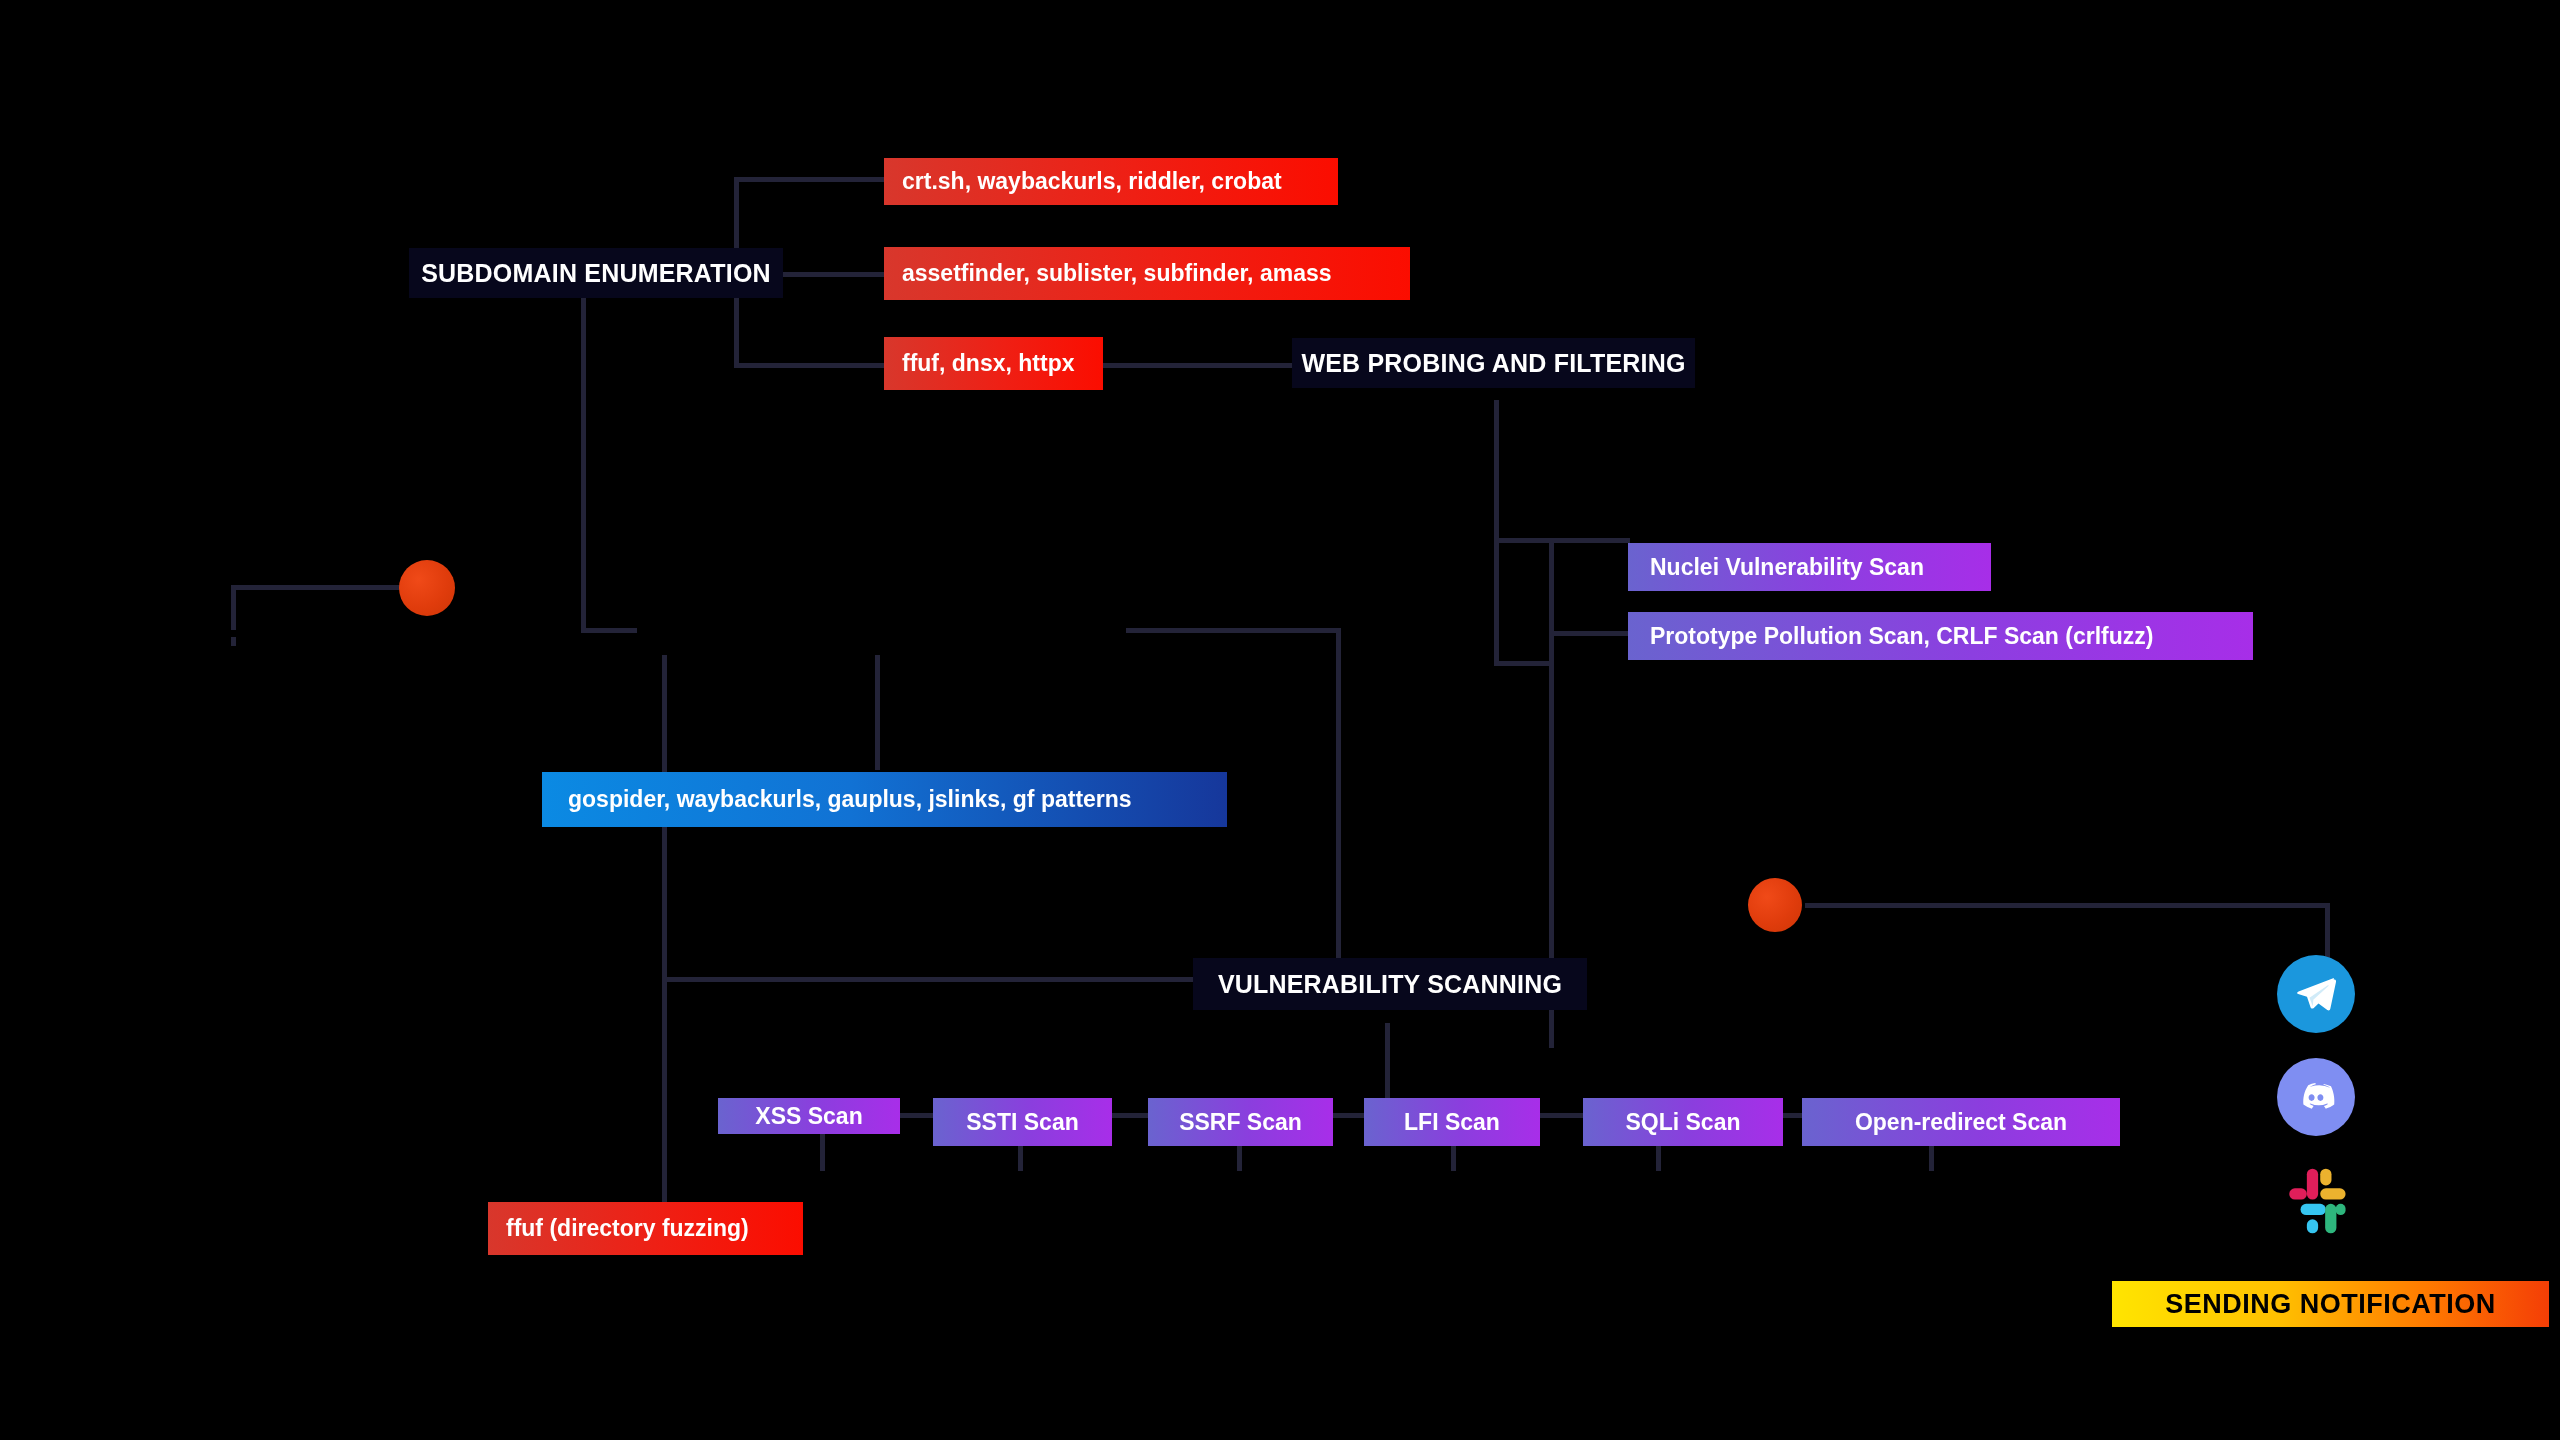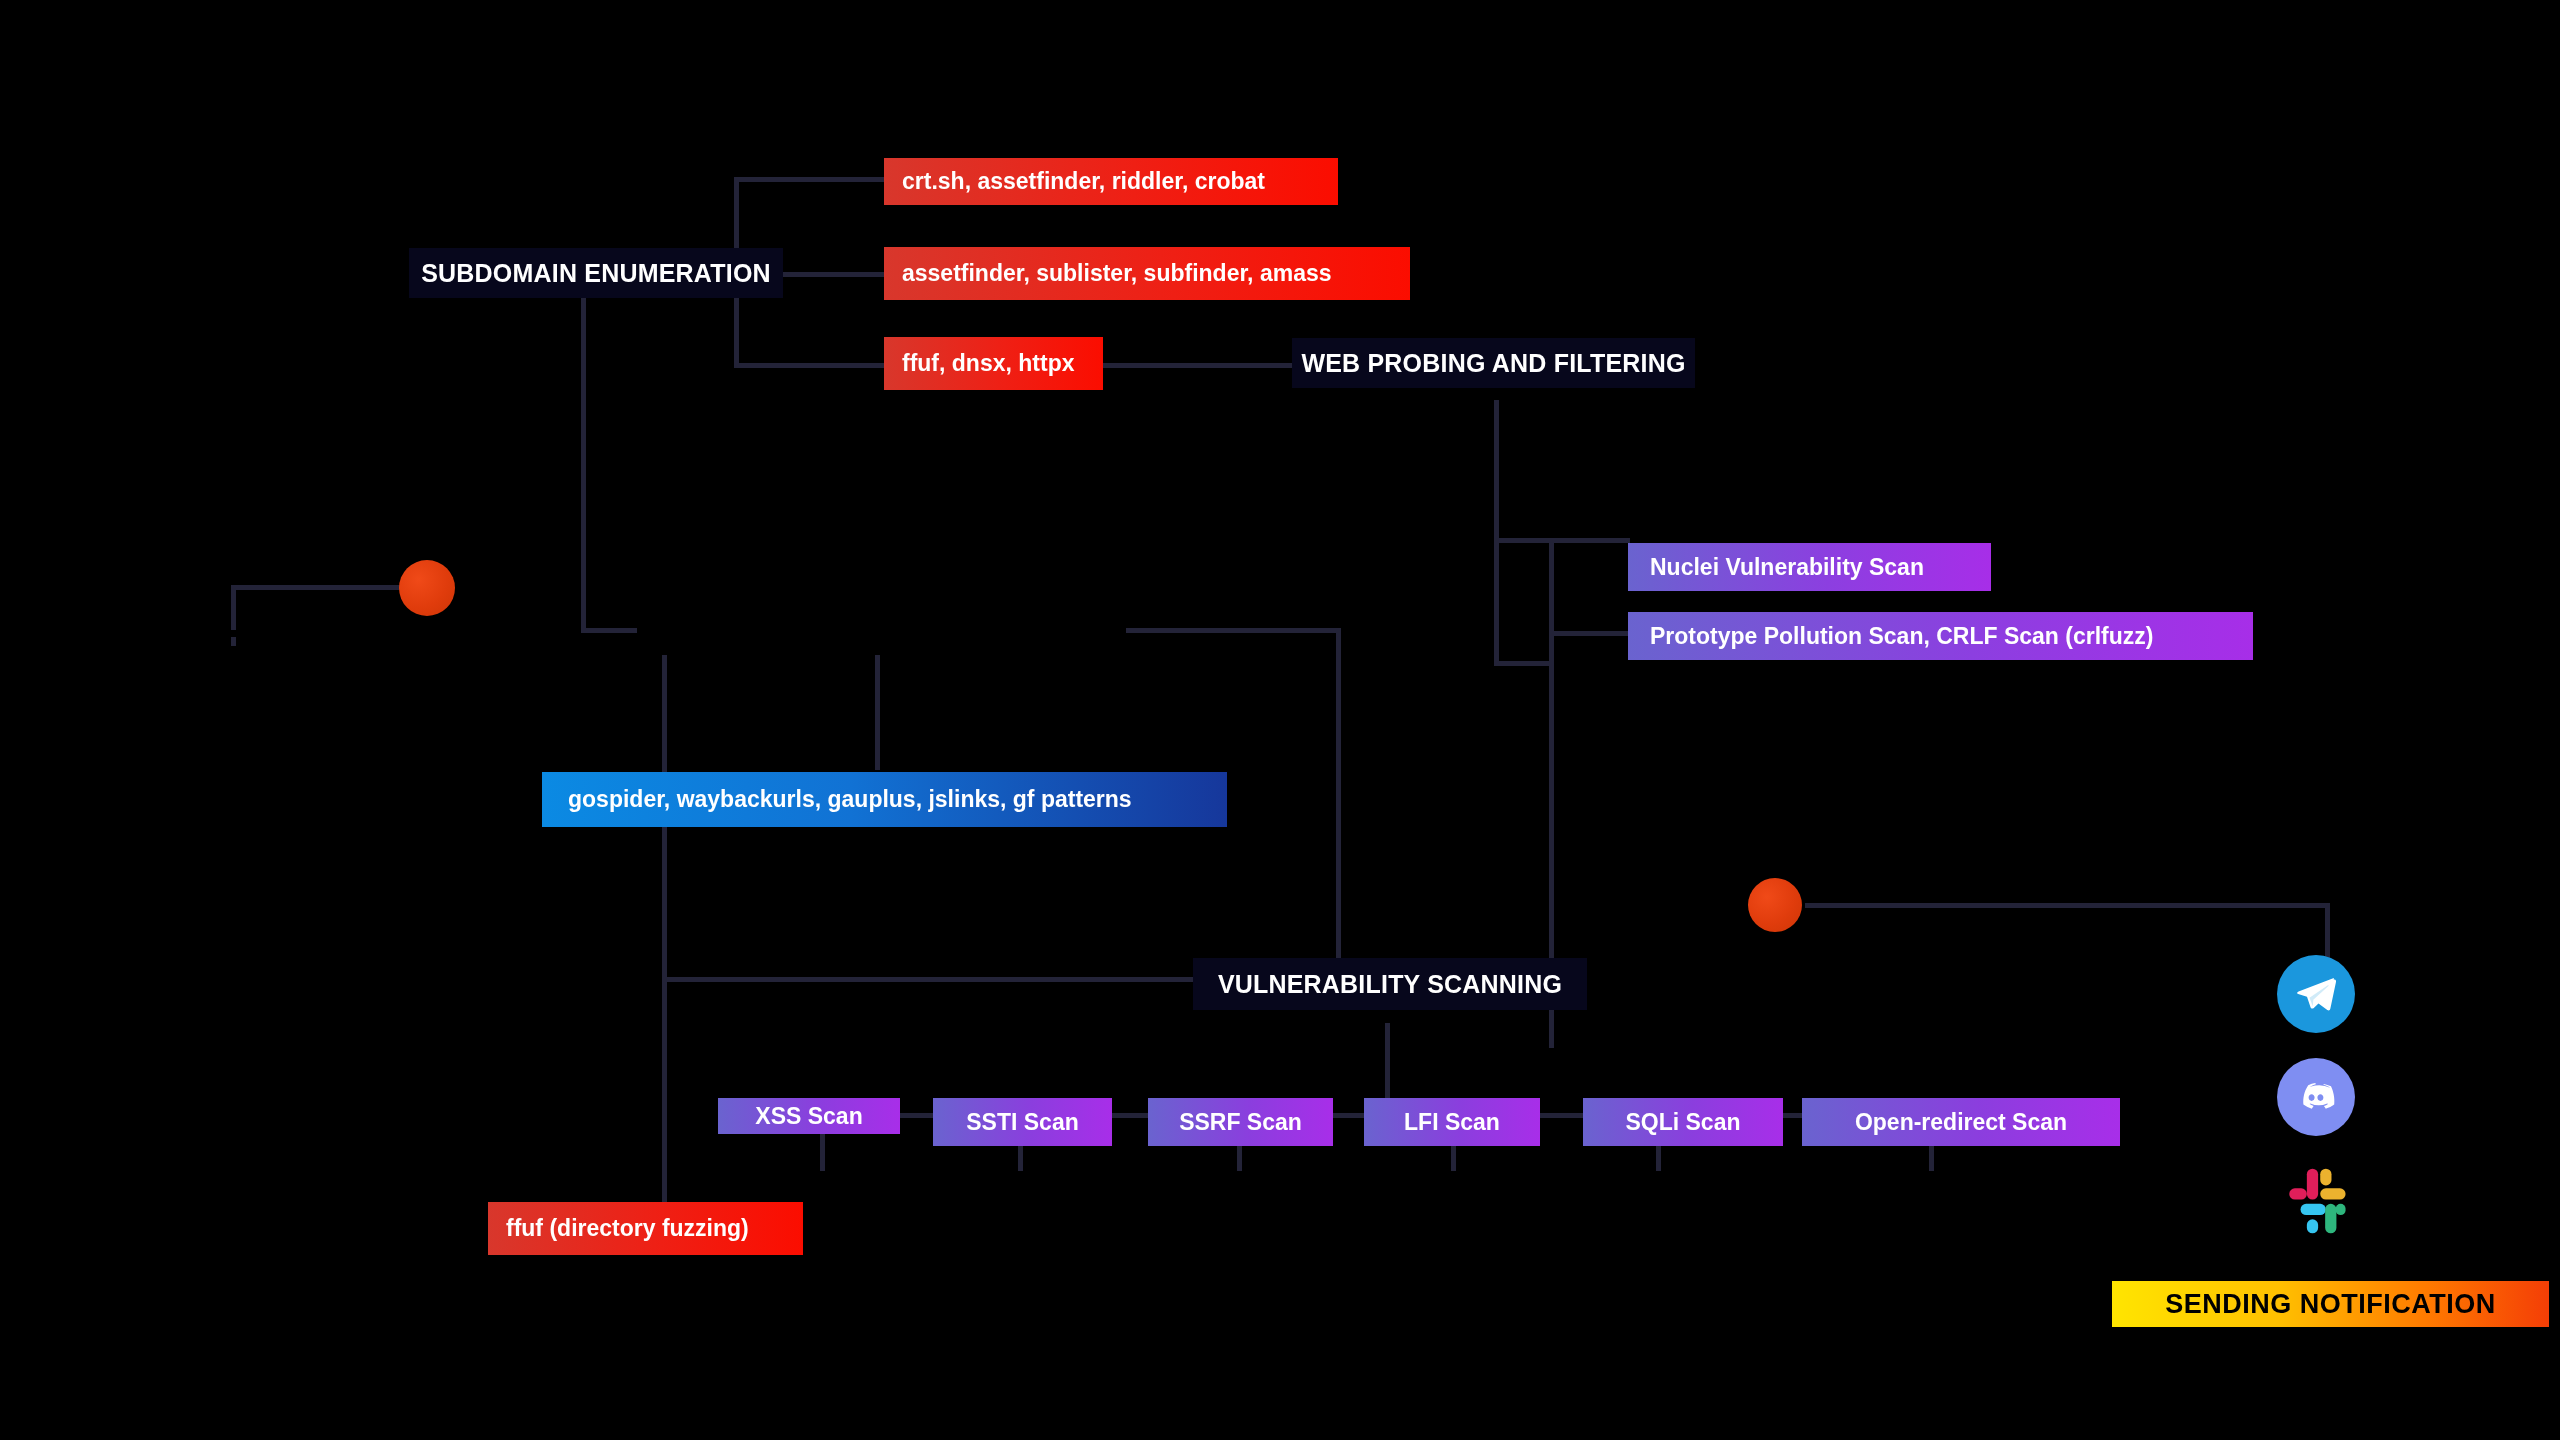--- a/index.html
+++ b/index.html
@@ -148,21 +148,21 @@
   <div class="node stage-node" style="left:1292px; top:338px; width:403px; height:50px; font-size:25px;">
     <span>WEB PROBING AND FILTERING</span>
   </div>
 
 
   <div class="node stage-node" style="left:1193px; top:958px; width:394px; height:52px; font-size:25px;">
     <span>VULNERABILITY SCANNING</span>
   </div>
 
   <div class="node tool-red" style="left:884px; top:158px; width:454px; height:47px; font-size:23px;">
-    <span>crt.sh, assetfinder, riddler, crobat</span>
+    <span>crt.sh, waybackurls, riddler, crobat</span>
   </div>
 
   <div class="node tool-red" style="left:884px; top:247px; width:526px; height:53px; font-size:23px;">
     <span>assetfinder, sublister, subfinder, amass</span>
   </div>
 
   <div class="node tool-red" style="left:884px; top:337px; width:219px; height:53px; font-size:23px;">
     <span>ffuf, dnsx, httpx</span>
   </div>
 

